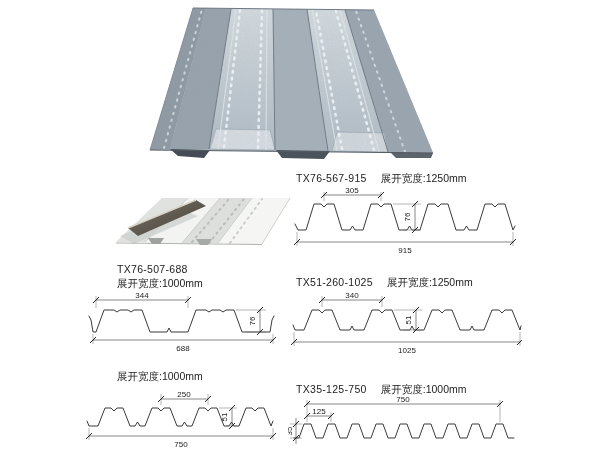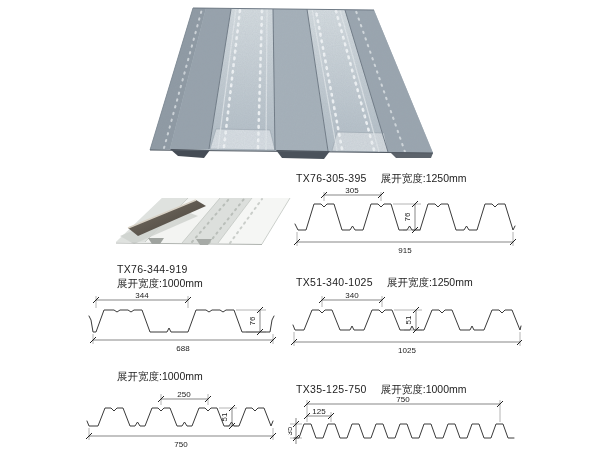--- a/index.html
+++ b/index.html
@@ -108,21 +108,21 @@
 
     <polygon points="8,50 70,24 86,30 22,58" fill="#cfd2cf" opacity=".85"></polygon>
     <polygon points="16,42 84,14 94,20 26,50" fill="url(#gBar)"></polygon>
     <line x1="16" y1="42" x2="84" y2="14" stroke="#d8d2c6" stroke-width="1.5"></line>
     <line x1="4" y1="57" x2="150" y2="58.5" stroke="#b0b4b0" stroke-width="1"></line>
     <polygon points="36,52 52,52 48,58 40,58" fill="#9fa39f"></polygon>
     <polygon points="84,53 100,53 96,59 88,59" fill="#a6aaa6"></polygon>
   </svg>
 
   <div class="spec-title" style="left:296px;top:171px;">
-    <span class="mdl">TX76-305-395</span><span class="gap"></span><span>展开宽度:1250mm</span>
+    <span class="mdl">TX76-567-915</span><span class="gap"></span><span>展开宽度:1250mm</span>
   </div>
   <svg class="spec" style="left:292px;top:186px;" width="224" height="70" viewBox="0 0 224 70">
     <path class="prof" d="M3,38 L6,44 L14,44 L22,18 L29,18 L32,21 L35,18 L42,18 L50,44 L58,44 L60.5,40 L63,44 L71,44 L79,18 L86,18 L89,21 L92,18 L99,18 L107,44 L115,44 L117.5,40 L120,44 L128,44 L136,18 L143,18 L146,21 L149,18 L156,18 L164,44 L172,44 L174.5,40 L177,44 L185,44 L193,18 L200,18 L203,21 L206,18 L213,18 L221,44 L223,40"></path>
     <g>
       <line class="ext" x1="32" y1="15" x2="32" y2="6"></line>
         <line class="ext" x1="89" y1="15" x2="89" y2="6"></line>
       <line class="dim" x1="32" y1="9" x2="89" y2="9"></line>
       <line class="tick" x1="29" y1="12" x2="35" y2="6"></line>
         <line class="tick" x1="86" y1="12" x2="92" y2="6"></line>
       <text class="dm" x="60" y="7" text-anchor="middle">305</text>
@@ -139,21 +139,21 @@
       <line class="ext" x1="5" y1="46" x2="5" y2="60"></line>
         <line class="ext" x1="221" y1="46" x2="221" y2="60"></line>
       <line class="dim" x1="5" y1="56" x2="221" y2="56"></line>
       <line class="tick" x1="2" y1="59" x2="8" y2="53"></line>
         <line class="tick" x1="218" y1="59" x2="224" y2="53"></line>
       <text class="dm" x="113" y="67" text-anchor="middle">915</text>
     </g>
   </svg>
 
   <div class="spec-title" style="left:117px;top:262px;">
-    <div class="mdl">TX76-344-919</div>
+    <div class="mdl">TX76-507-688</div>
     <div>展开宽度:1000mm</div>
   </div>
   <svg class="spec" style="left:84px;top:286px;" width="204" height="74" viewBox="0 0 204 74">
     <path class="prof" d="M5,30 L7,34 L9,46 L12,46 L20,24 L30,24 L33,26 L36,24 L44,24 L47,26 L50,24 L58,24 L66,46 L83,46 L85,42 L87,46 L104,46 L112,24 L122,24 L125,26 L128,24 L136,24 L139,26 L142,24 L150,24 L158,46 L186,46 L188,34 L190,30"></path>
     <g>
       <line class="ext" x1="12" y1="22" x2="12" y2="10"></line>
         <line class="ext" x1="104" y1="22" x2="104" y2="10"></line>
       <line class="dim" x1="12" y1="14" x2="104" y2="14"></line>
       <line class="tick" x1="9" y1="17" x2="15" y2="11"></line>
         <line class="tick" x1="101" y1="17" x2="107" y2="11"></line>
@@ -171,21 +171,21 @@
       <line class="ext" x1="9" y1="48" x2="9" y2="58"></line>
         <line class="ext" x1="189" y1="48" x2="189" y2="58"></line>
       <line class="dim" x1="9" y1="54" x2="189" y2="54"></line>
       <line class="tick" x1="6" y1="57" x2="12" y2="51"></line>
         <line class="tick" x1="186" y1="57" x2="192" y2="51"></line>
       <text class="dm" x="99" y="65" text-anchor="middle">688</text>
     </g>
   </svg>
 
   <div class="spec-title" style="left:296px;top:275px;">
-    <span class="mdl">TX51-340-1025</span><span class="gap"></span><span>展开宽度:1250mm</span>
+    <span class="mdl">TX51-260-1025</span><span class="gap"></span><span>展开宽度:1250mm</span>
   </div>
   <svg class="spec" style="left:290px;top:290px;" width="232" height="70" viewBox="0 0 232 70">
     <path class="prof" d="M3,35 L5,40 L14,40 L22,20 L29,20 L32,23 L35,20 L42,20 L50,40 L60,40 L62,36 L64,40 L74,40 L82,20 L89,20 L92,23 L95,20 L102,20 L110,40 L120,40 L122,36 L124,40 L134,40 L142,20 L149,20 L152,23 L155,20 L162,20 L170,40 L180,40 L182,36 L184,40 L194,40 L202,20 L209,20 L212,23 L215,20 L222,20 L230,40 L231,36"></path>
     <g>
       <line class="ext" x1="32" y1="17" x2="32" y2="6"></line>
         <line class="ext" x1="92" y1="17" x2="92" y2="6"></line>
       <line class="dim" x1="32" y1="10" x2="92" y2="10"></line>
       <line class="tick" x1="29" y1="13" x2="35" y2="7"></line>
         <line class="tick" x1="89" y1="13" x2="95" y2="7"></line>
       <text class="dm" x="62" y="8" text-anchor="middle">340</text>

